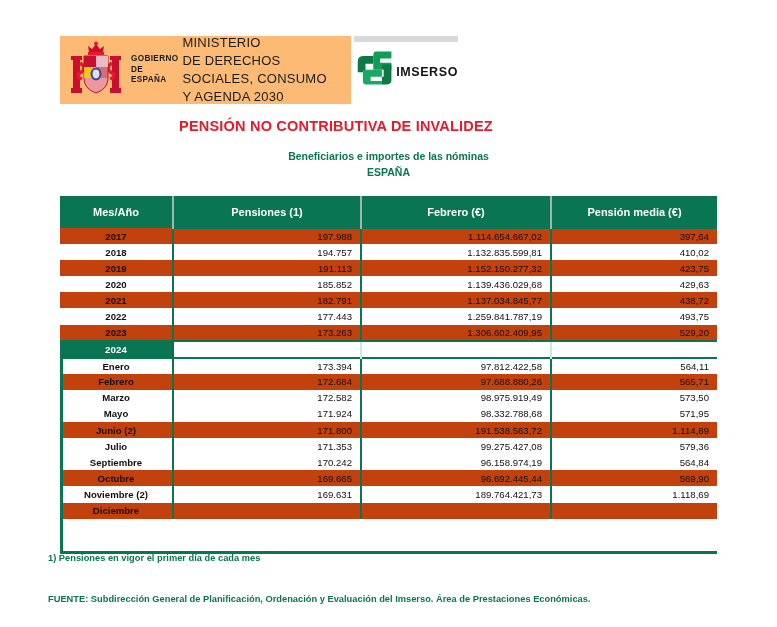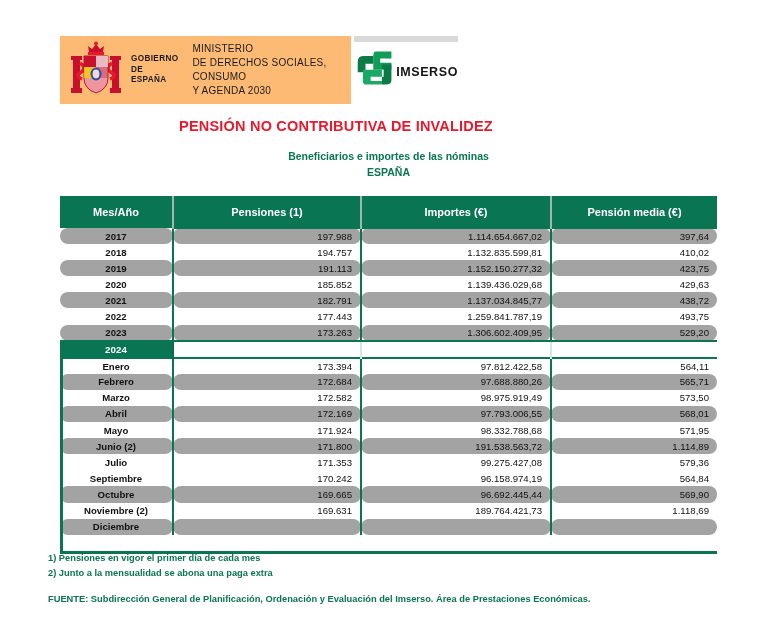--- a/index.html
+++ b/index.html
@@ -30,22 +30,22 @@
     position:relative;flex:0 0 auto;
   }
   .gob-text{
     margin-left:9px;
     font-size:8.2px;line-height:1.32;
     letter-spacing:.35px;
     color:#1b1b1b;font-weight:700;
     font-family:"Liberation Sans",sans-serif;
   }
   .min-text{
-    margin-left:14px;
-    font-size:10px;line-height:1.38;
+    margin-left:4px;
+    font-size:13px;line-height:1.38;
     letter-spacing:.25px;
     color:#1b1b1b;font-weight:400;
     font-family:"Liberation Sans",sans-serif;
   }
   .banner-imserso{
     flex:1 1 auto;background:#ffffff;
     border-left:3px solid #ffffff;
     display:flex;flex-direction:row;
     align-items:center;justify-content:center;
     position:relative;
@@ -108,21 +108,21 @@
   td.lbl{
     text-align:center;font-weight:700;color:#111111;
     border-right:none;
   }
   td.num{text-align:right;}
   
   td.v1{border-left:2.5px solid #0a7553;}
   td.v2{border-left:2.5px solid #0a7553;}
   td.v3{border-left:2.5px solid #0a7553;}
 
-  tr.odd td{background:#a3a3a3;border-radius:8px;}
+  tr.odd td{background:#c2410c;}
   tr.even td{background:#ffffff;}
 
   
   tr.yr-first td.v1,tr.yr-first td.v2,tr.yr-first td.v3{border-top:2.5px solid #0a7553;}
   tr.yr-first td.num:last-child{border-top:2.5px solid #0a7553;}
   tr.yr-last td.v1,tr.yr-last td.v2,tr.yr-last td.v3{border-bottom:2.5px solid #0a7553;}
   tr.yr-last td.num:last-child{border-bottom:2.5px solid #0a7553;}
 
   tr.mo-first td.v1,tr.mo-first td.v2,tr.mo-first td.v3{border-top:2.5px solid #0a7553;}
   tr.mo-first td.num:last-child{border-top:2.5px solid #0a7553;}
@@ -221,21 +221,21 @@
       <colgroup>
           <col class="c0">
           <col class="c1">
           <col class="c2">
           <col class="c3">
         </colgroup>
       <thead>
         <tr>
           <th>Mes/Año</th>
           <th>Pensiones (1)</th>
-          <th>Importes (€)</th>
+          <th>Febrero (€)</th>
           <th>Pensión media (€)</th>
         </tr>
       </thead>
       <tbody id="tbody">
           <tr class="odd yr-first">
             <td class="lbl">2017</td>
             <td class="num v1">197.988</td>
             <td class="num v2">1.114.654.667,02</td>
             <td class="num v3">397,64</td>
           </tr>
@@ -292,26 +292,20 @@
             <td class="num v1">172.684</td>
             <td class="num v2">97.688.880,26</td>
             <td class="num v3">565,71</td>
           </tr>
           <tr class="even">
             <td class="lbl">Marzo</td>
             <td class="num v1">172.582</td>
             <td class="num v2">98.975.919,49</td>
             <td class="num v3">573,50</td>
           </tr>
-          <tr class="odd">
-            <td class="lbl">Abril</td>
-            <td class="num v1">172.169</td>
-            <td class="num v2">97.793.006,55</td>
-            <td class="num v3">568,01</td>
-          </tr>
           <tr class="even">
             <td class="lbl">Mayo</td>
             <td class="num v1">171.924</td>
             <td class="num v2">98.332.788,68</td>
             <td class="num v3">571,95</td>
           </tr>
           <tr class="odd">
             <td class="lbl">Junio (2)</td>
             <td class="num v1">171.800</td>
             <td class="num v2">191.538.563,72</td>
@@ -346,19 +340,18 @@
             <td class="num v1"></td>
             <td class="num v2"></td>
             <td class="num v3"></td>
           </tr>
         </tbody>
     </table>
   </div>
 
   <div class="notes">
     <div>1) Pensiones en vigor el primer día de cada mes</div>
-    <div>2) Junto a la mensualidad se abona una paga extra</div>
   </div>
   <div class="source">FUENTE: Subdirección General de Planificación, Ordenación y Evaluación del Imserso. Área de Prestaciones Económicas.</div>
 
 <div class="tbl-bottom" style="top: 551px;"></div>
     <div class="tbl-left-tick" style="left: 60px; top: 341px; height: 210px;"></div>
   </div>
 
 </body></html>

